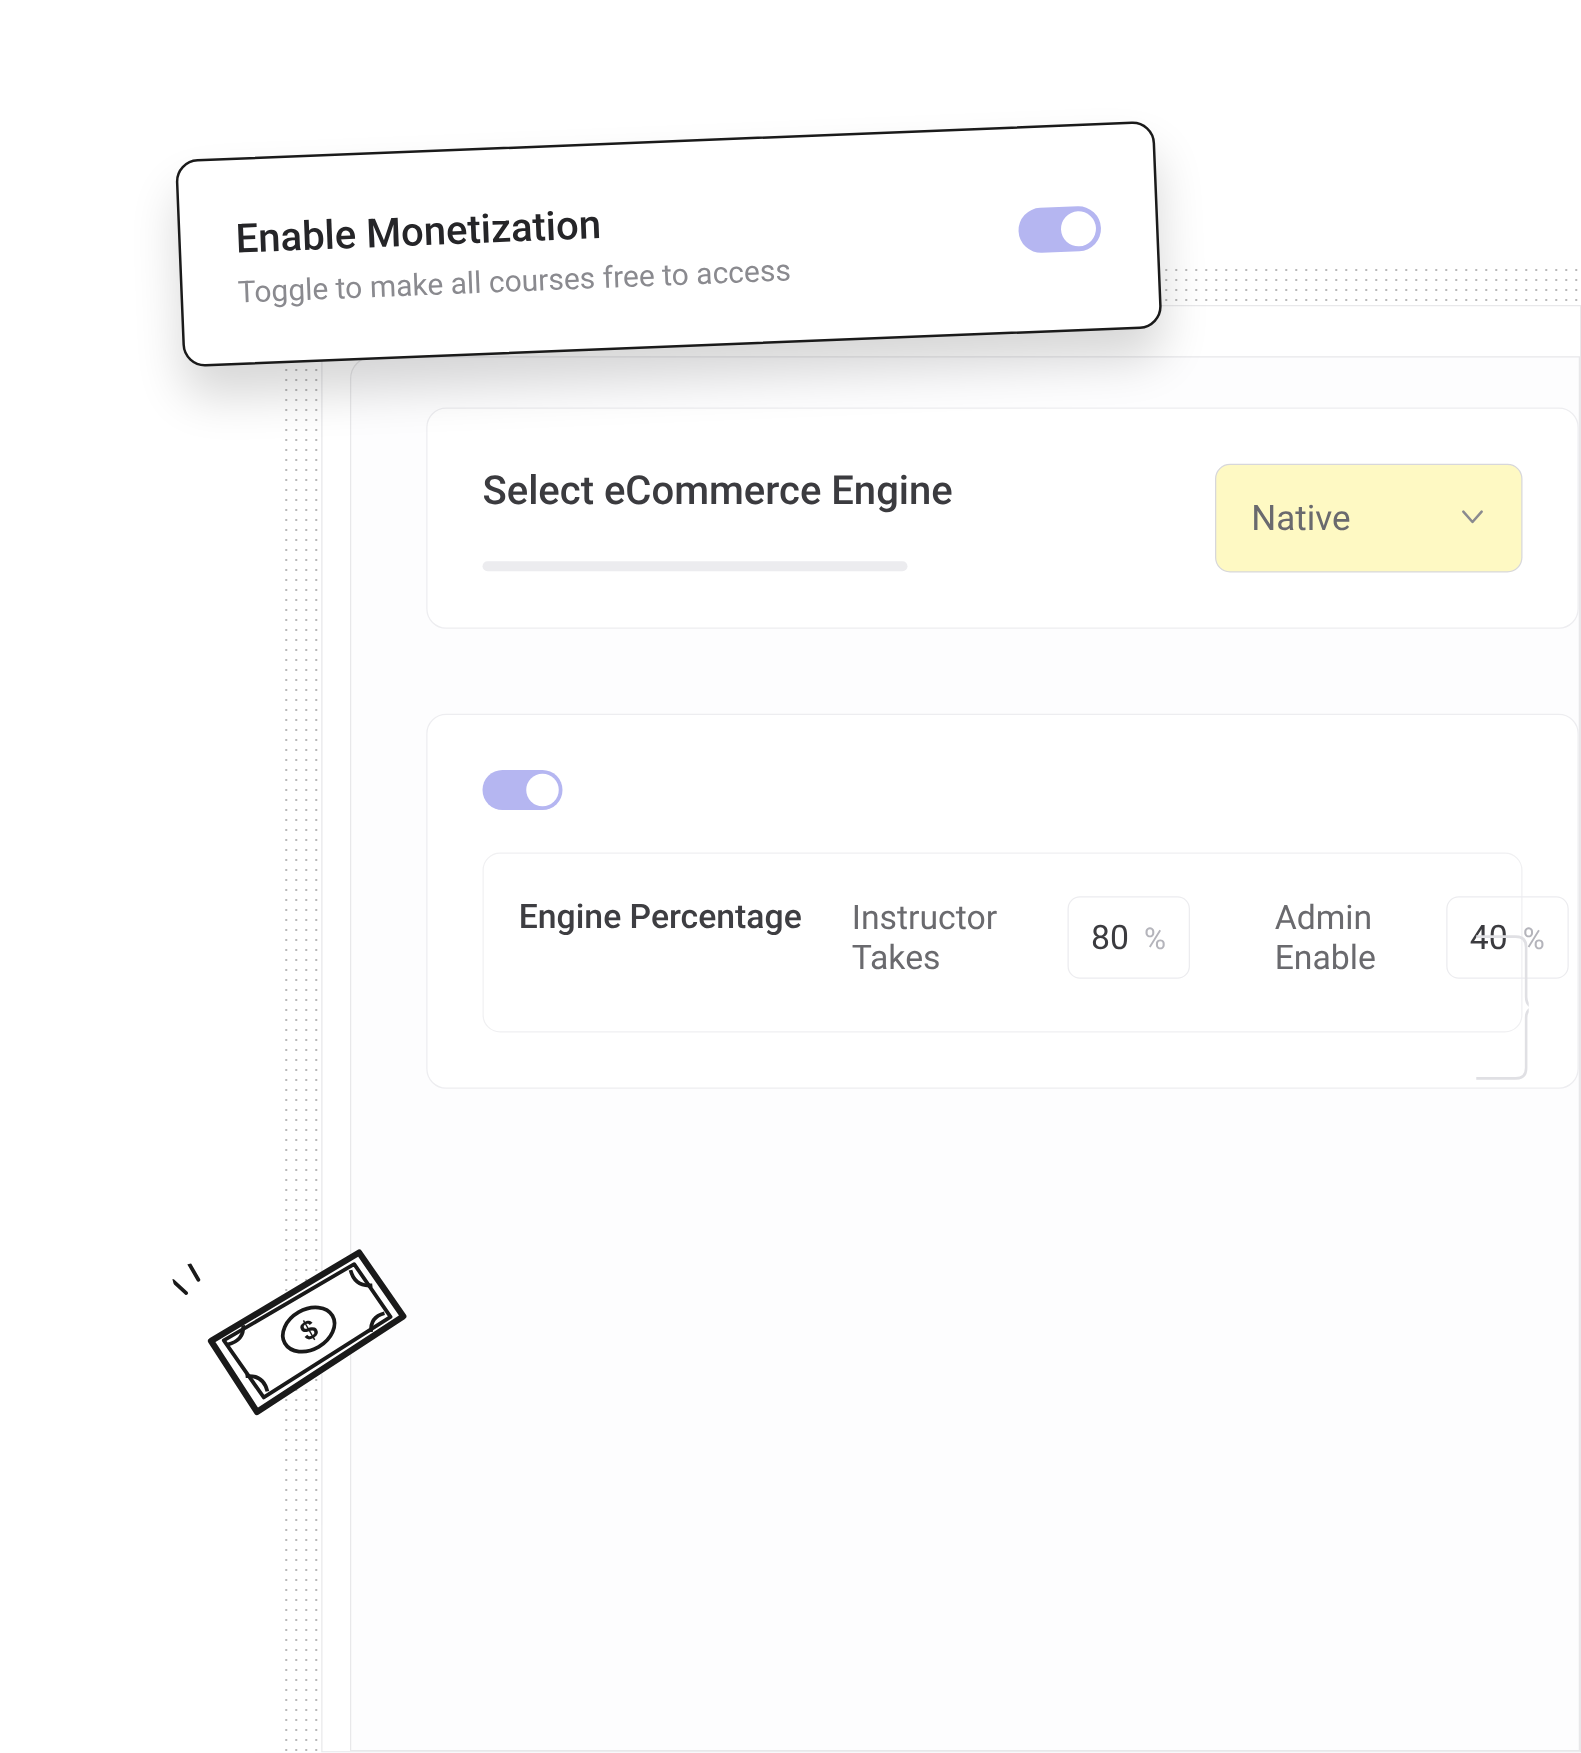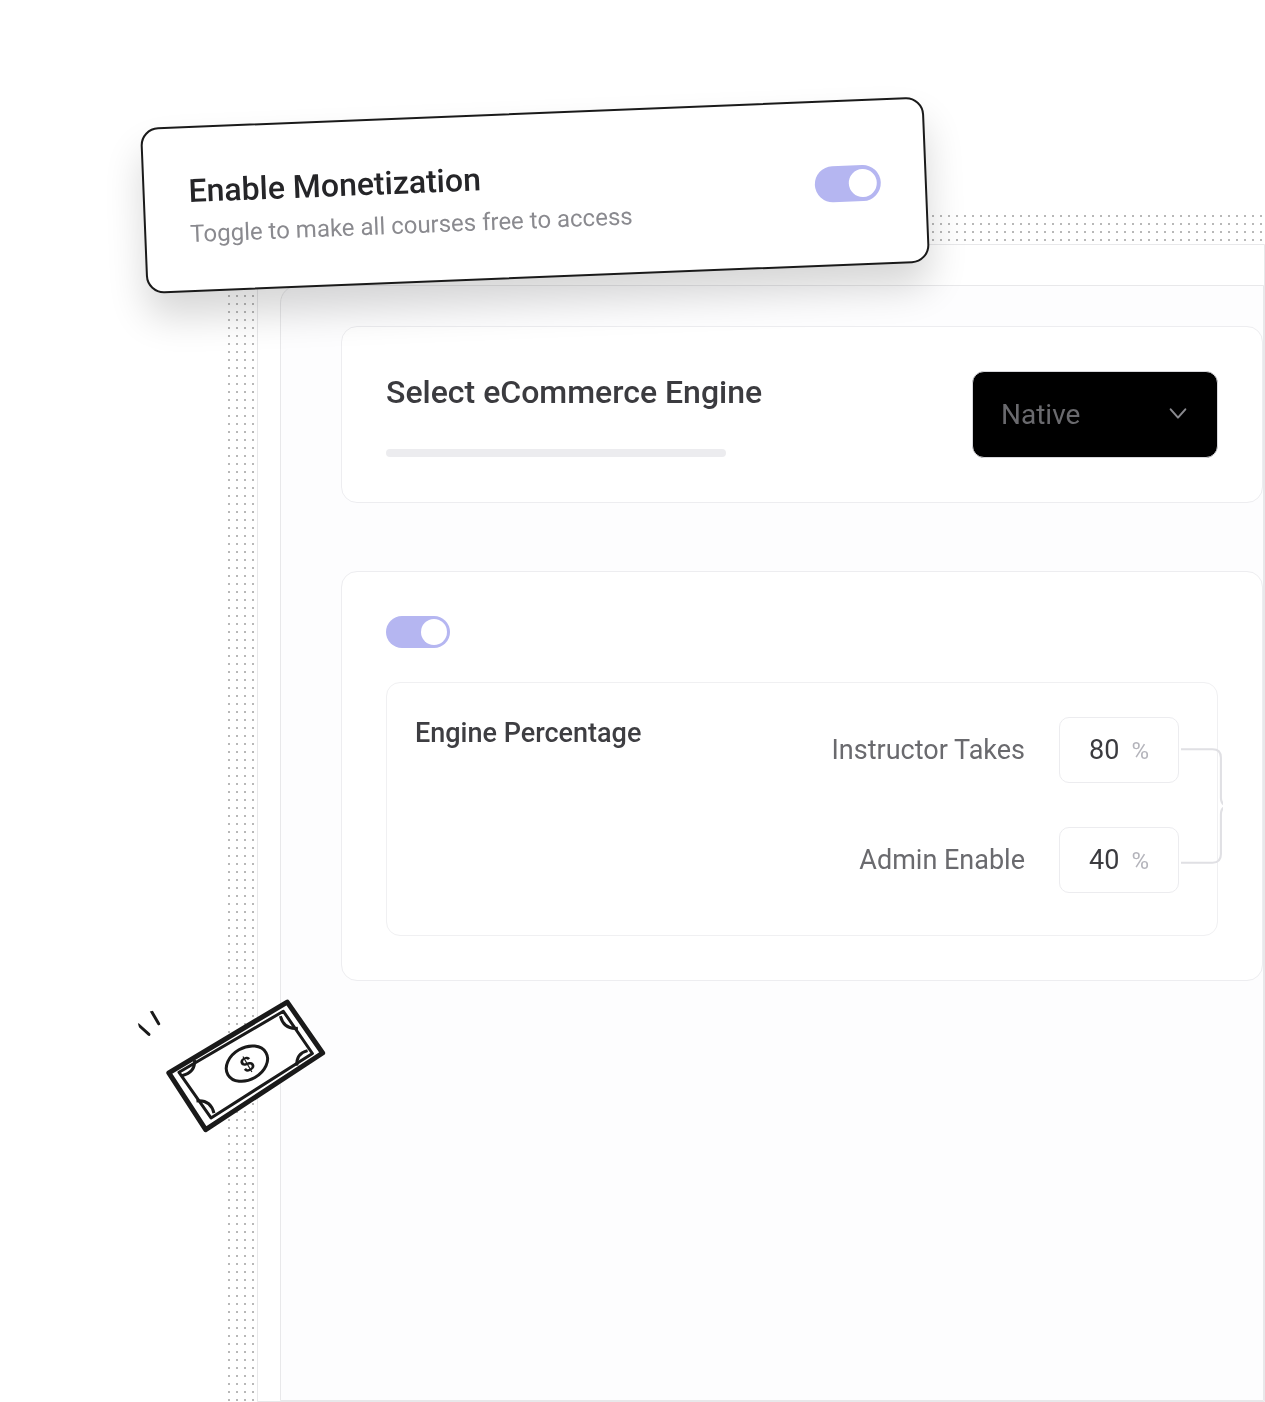--- a/index.html
+++ b/index.html
@@ -116,21 +116,21 @@
 
     
     .select-box {
       border: 1px solid #d7d7db;
       border-radius: 12px;
       padding: 26px 28px;
       width: 246px;
       display: flex;
       align-items: center;
       justify-content: space-between;
-      background: #000000;
+      background: #fef9c3;
       cursor: pointer;
     }
     .select-value {
       font-size: 28px;
       color: #6a6a6e;
       font-weight: 400;
     }
     .chevron-down {
       width: 22px;
       height: 22px;
@@ -186,22 +186,21 @@
     .sharing-title {
       font-size: 27px;
       color: #3e3e42;
       font-weight: 500;
       flex: 0 0 auto;
       margin-right: 40px;
     }
     .sharing-rows {
       flex: 1;
       display: flex;
-      flex-direction: column;
-      gap: 44px;
+      gap: 68px;
     }
     .sharing-row {
       display: flex;
       align-items: center;
       justify-content: flex-end;
       gap: 34px;
     }
     .takes-label {
       font-size: 27px;
       color: #6a6a6e;

